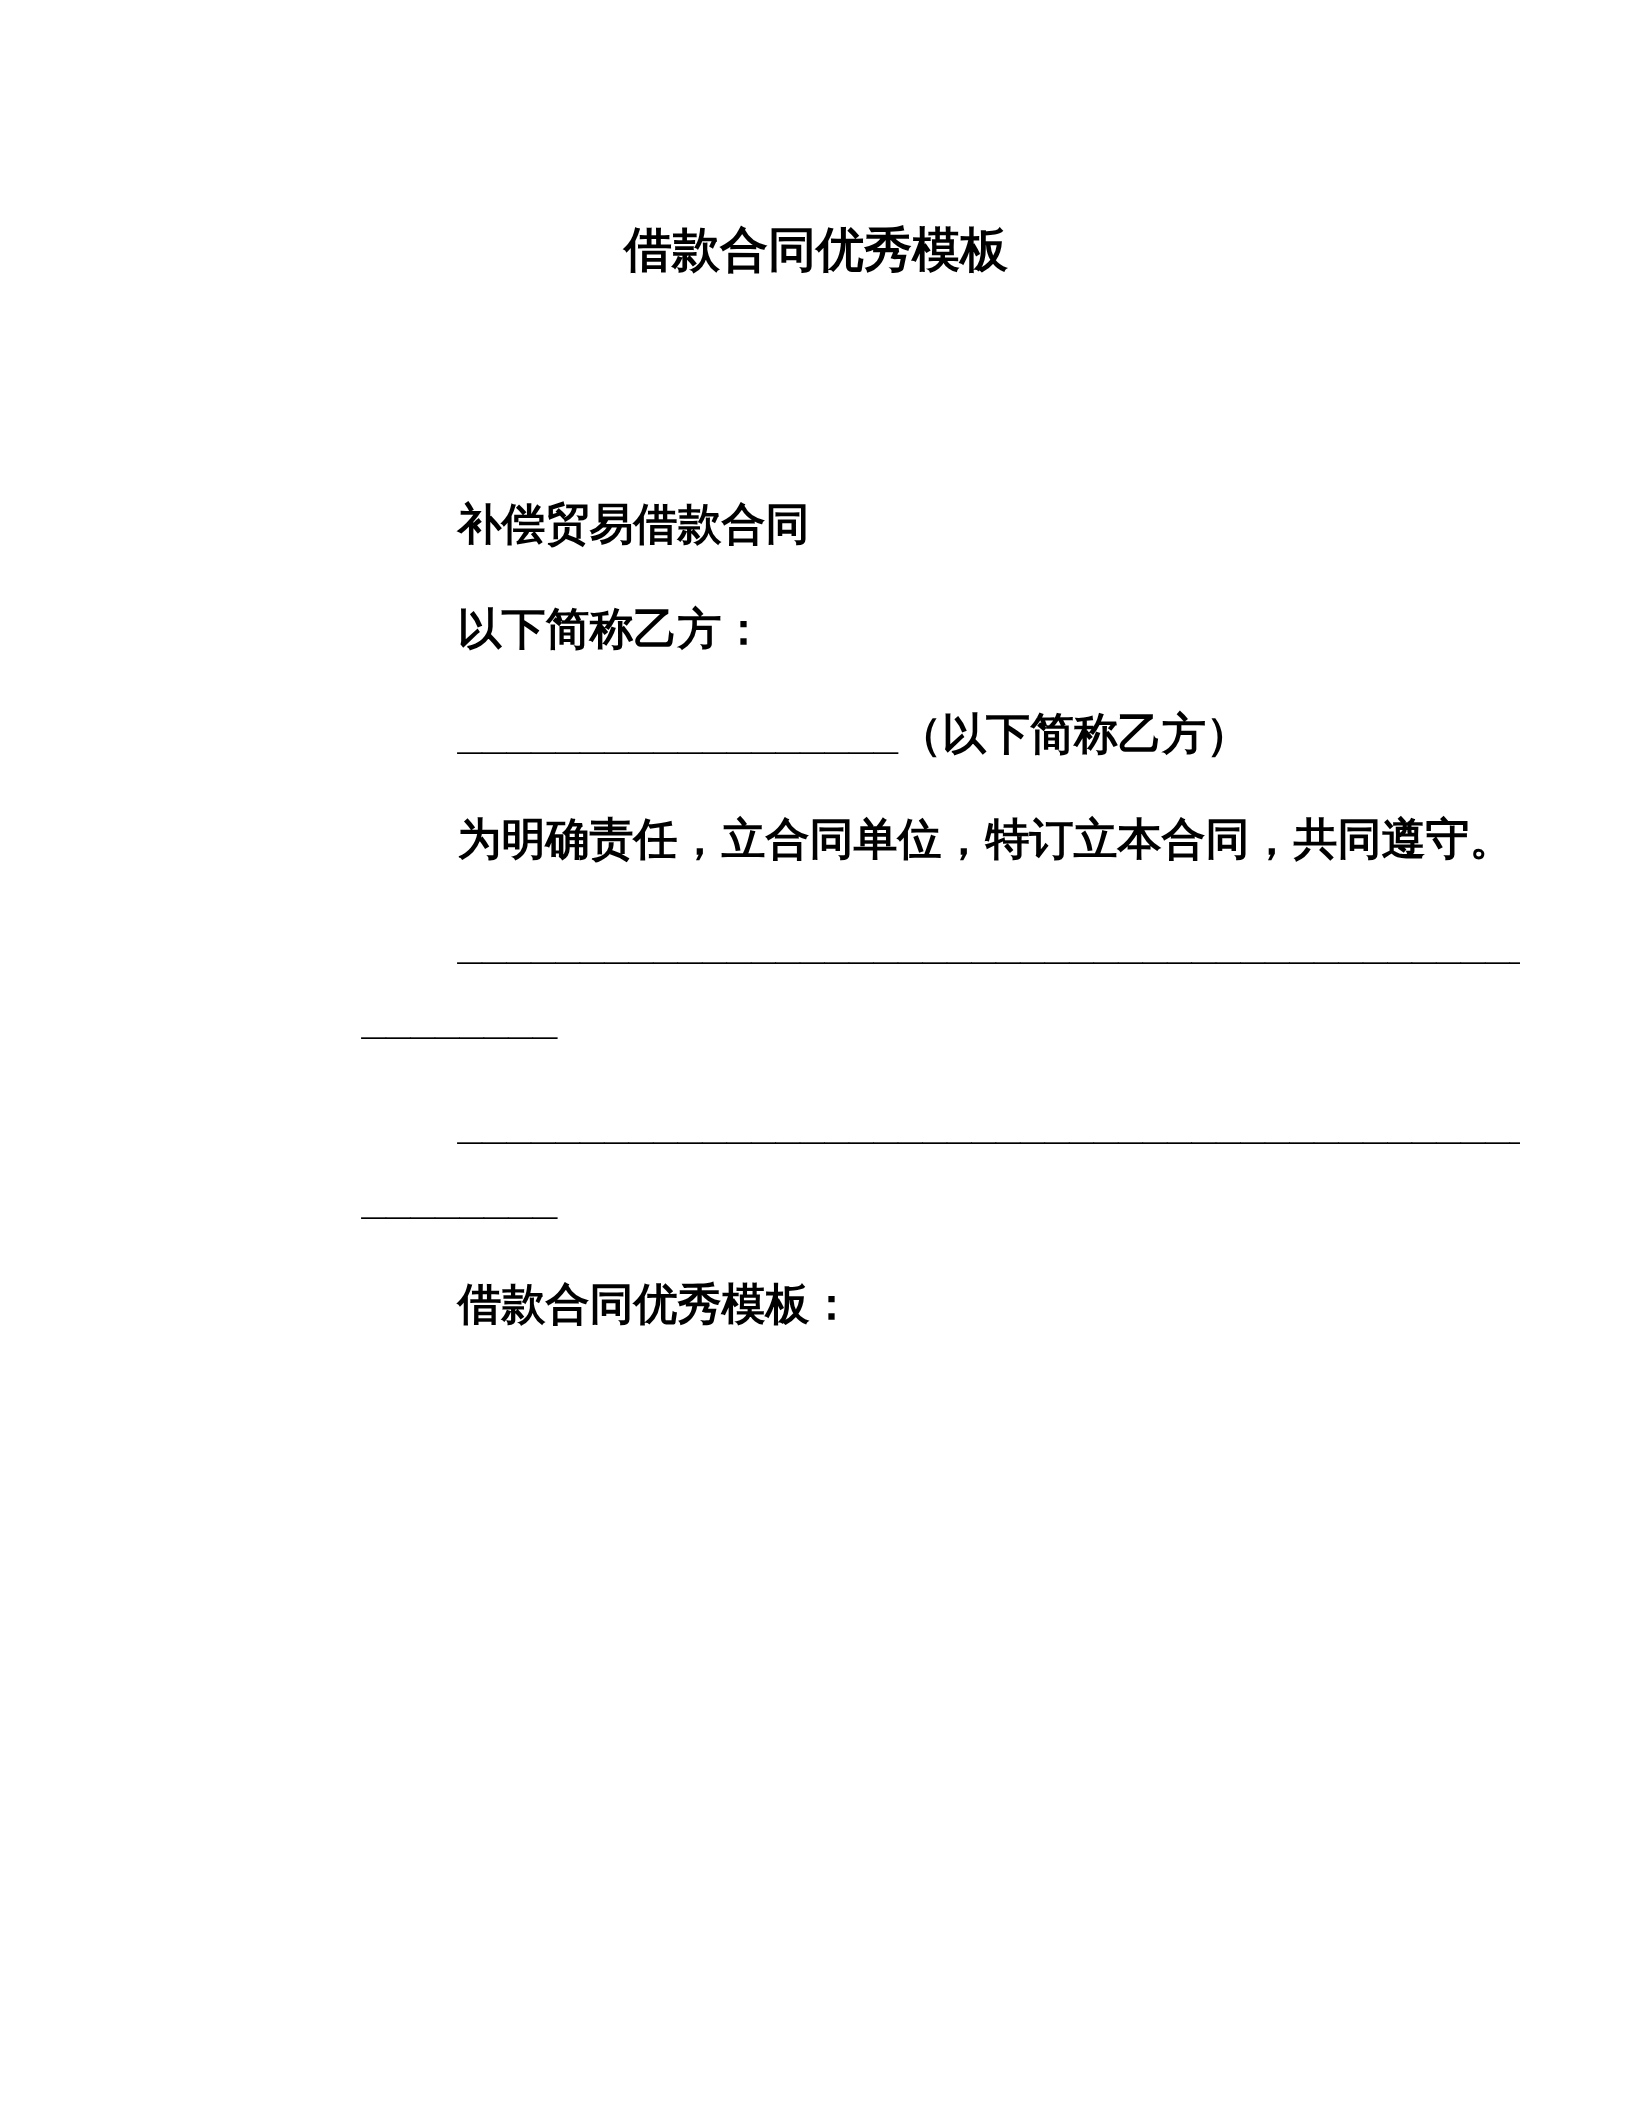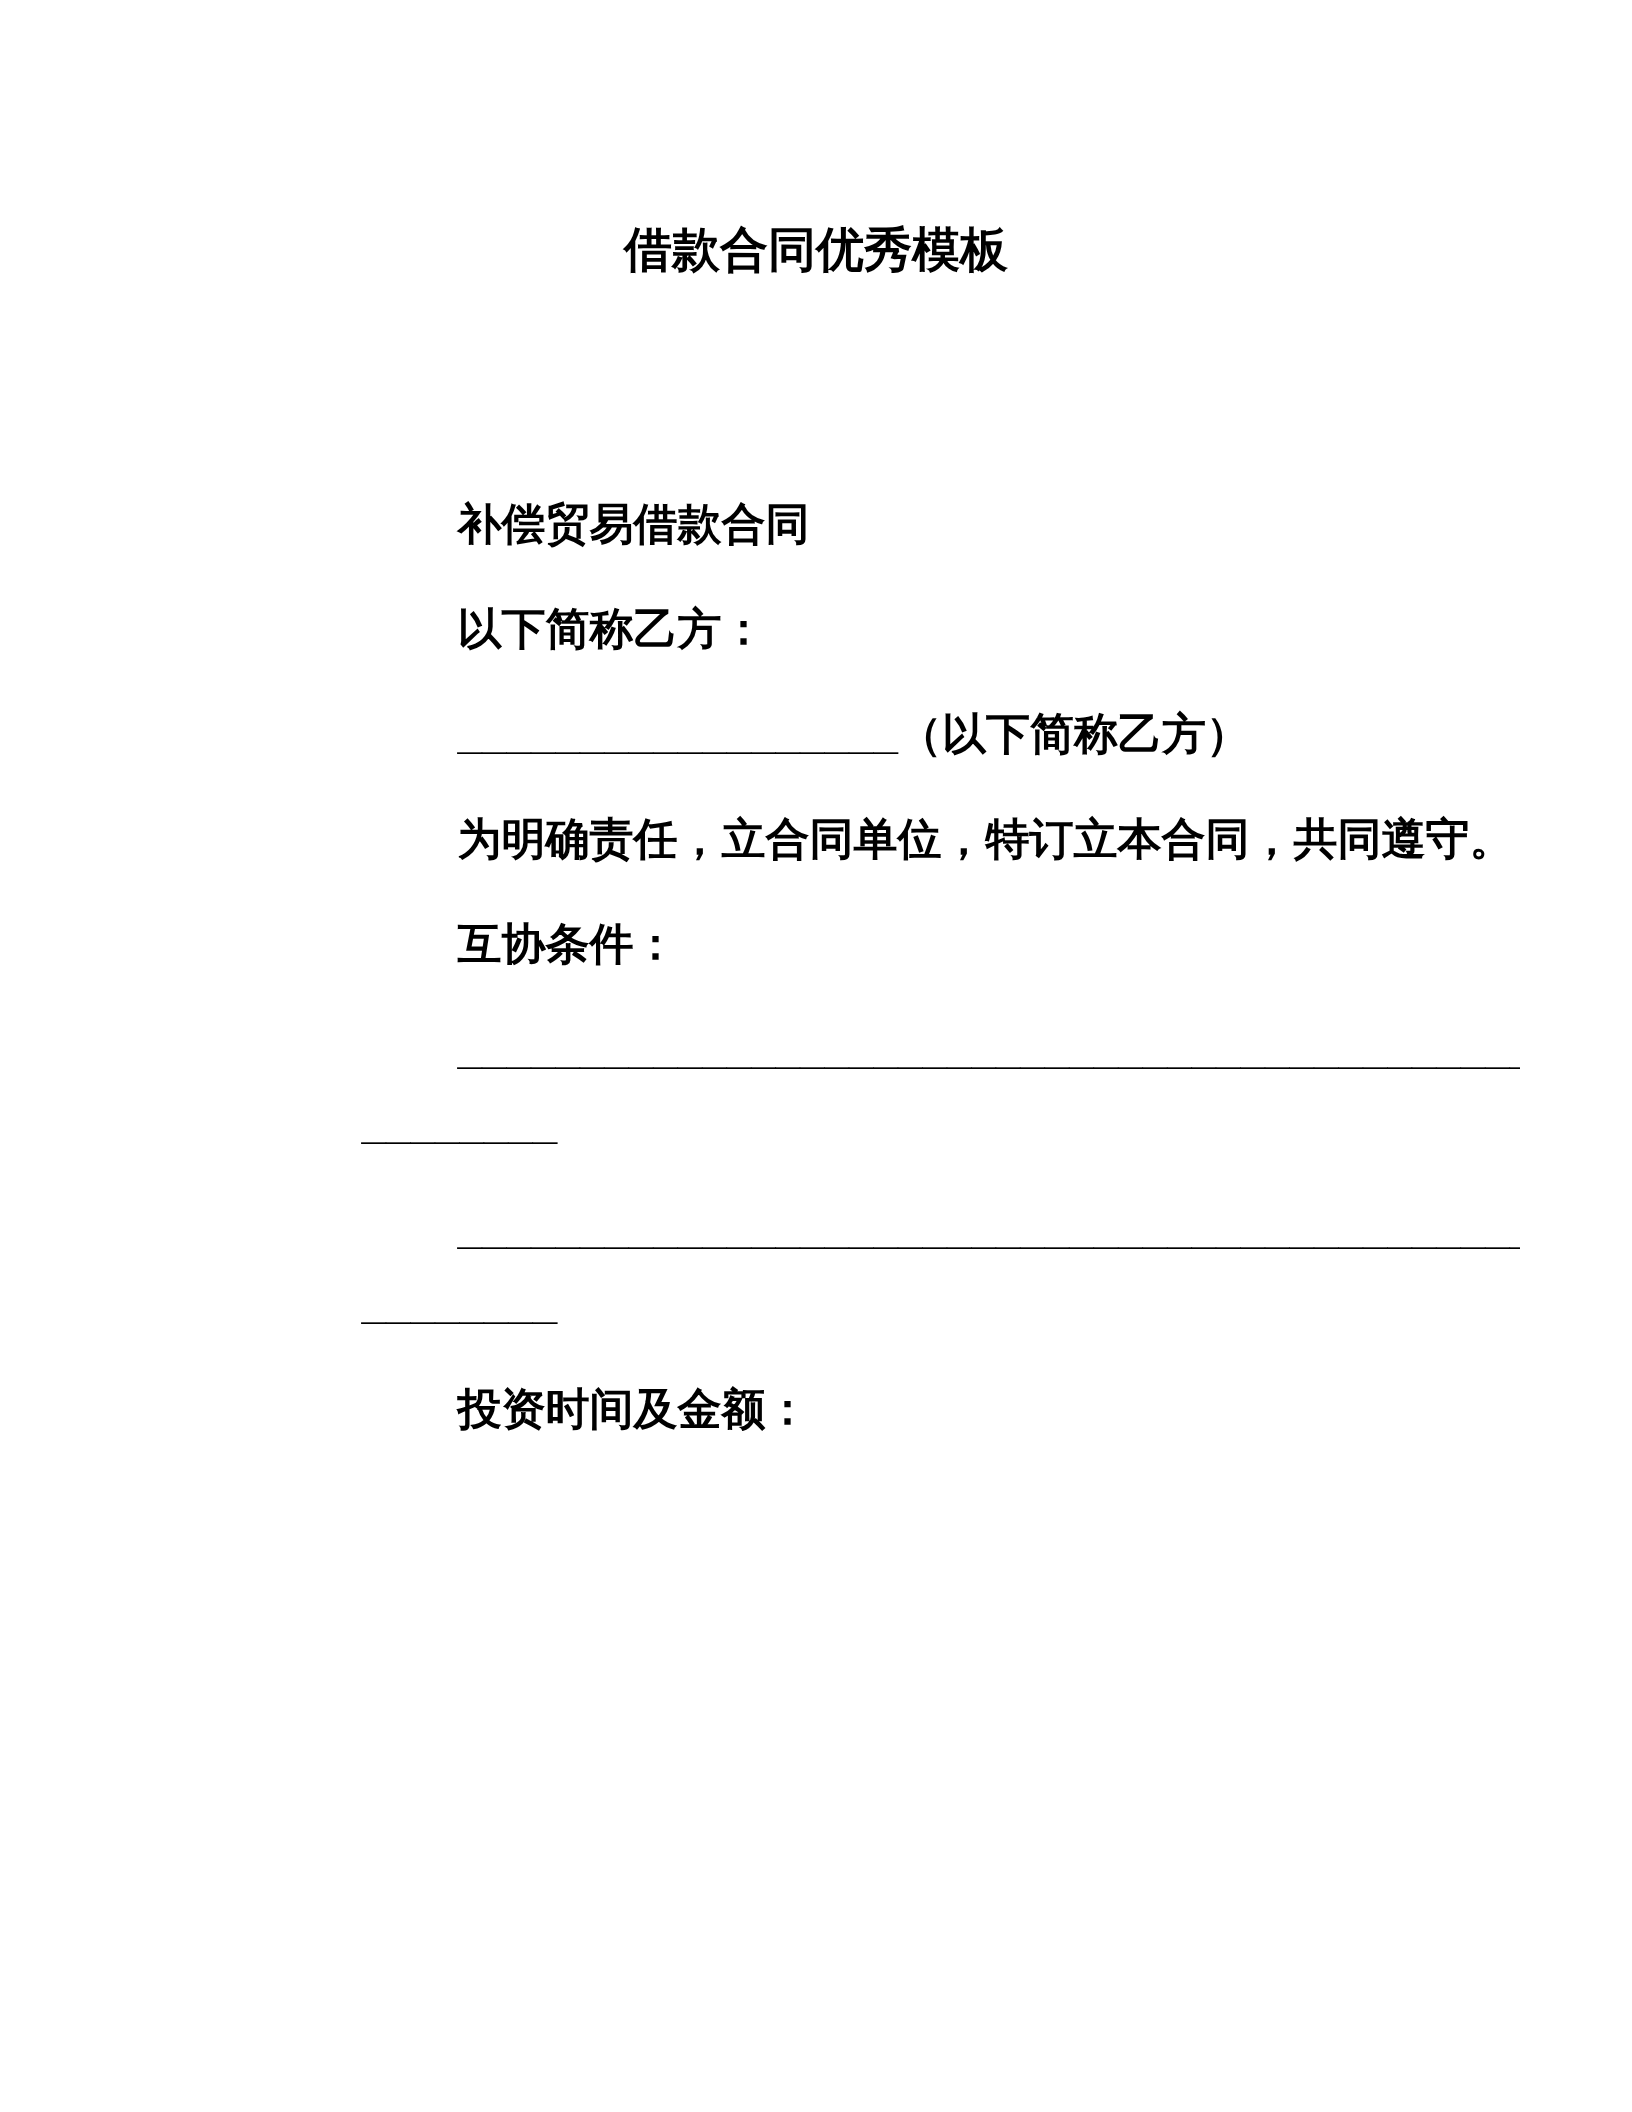--- a/index.html
+++ b/index.html
@@ -42,24 +42,23 @@
 
   <p class="para">补偿贸易借款合同</p>
 
   <p class="para">以下简称乙方：</p>
 
 
   <p class="para"><span class="blank">__________________</span><span class="suffix">（以下简称乙方）</span></p>
 
   <p class="para">为明确责任，立合同单位，特订立本合同，共同遵守。</p>
 
-  <p class="para">互协条件：</p>
 
   <p class="para">____________________________________________________
 ________</p>
 
   <p class="para">____________________________________________________
 ________</p>
 
-  <p class="para">投资时间及金额：</p>
+  <p class="para">借款合同优秀模板：</p>
 
 
 </div>
 
 </body></html>

